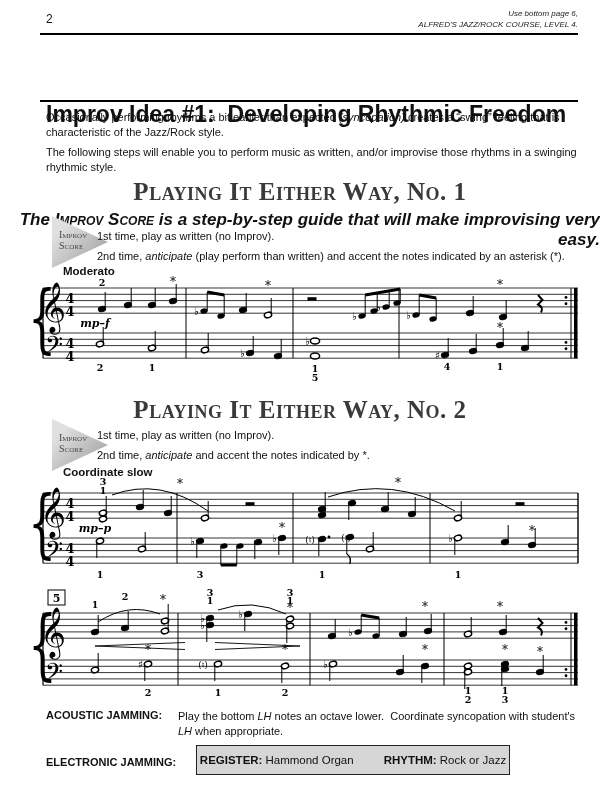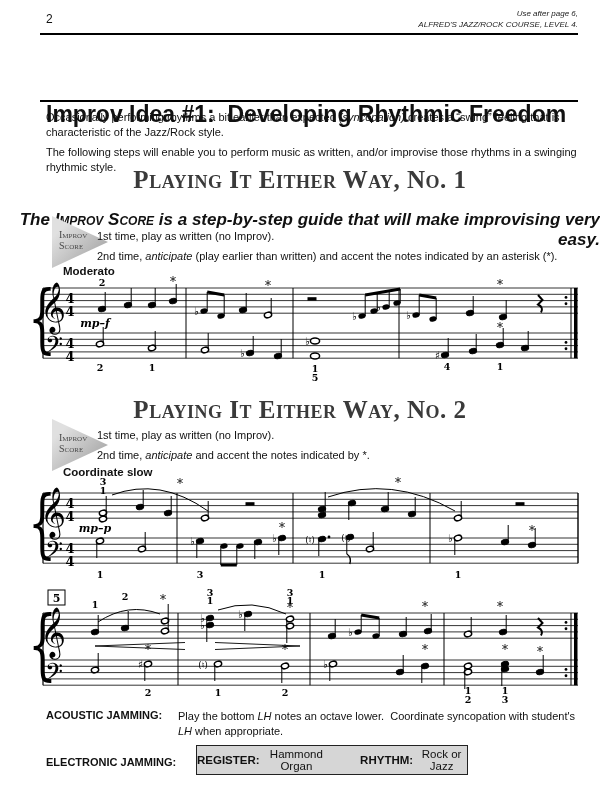--- a/index.html
+++ b/index.html
@@ -16,21 +16,21 @@
   .title .t2{text-align:center;padding-left:70px;}
   .body{position:absolute;left:46px;width:545px;font-size:11px;line-height:15px;margin:0;}
   .p1{top:110px;}
   .p2{top:145px;}
   .it{font-style:italic;}
   .b{font-weight:bold;}
   .sc{font-variant:small-caps;}
   .sec-h{position:absolute;left:0;right:0;margin:0;text-align:center;
          font-family:"Liberation Serif",serif;font-variant:small-caps;font-weight:bold;
          font-size:25px;color:#3a3a3a;letter-spacing:0.5px;}
-  .h1{top:166px;}
+  .h1{top:178px;}
   .h2{top:396px;}
   .tagline{position:absolute;left:0;right:0;top:210px;text-align:right;
            font-style:italic;font-size:17px;font-weight:bold;}
   .badge{position:absolute;width:56px;height:52px;}
   .b1{left:52px;top:216px;}
   .b2{left:52px;top:419px;}
   .tri{position:absolute;left:0;top:0;width:100%;height:100%;
        background:linear-gradient(135deg,#e0e0e0 20%,#9e9e9e 95%);
        clip-path:polygon(0 0,100% 50%,0 100%);}
   .badge-text{position:absolute;left:7px;top:13px;font-family:"Liberation Serif",serif;
@@ -54,34 +54,34 @@
   .acc-sm{font-family:"DejaVu Sans",sans-serif;font-size:8.5px;}
   .fing{font-family:"DejaVu Serif",serif;font-size:9.5px;font-weight:bold;}
   .ast{font-family:"DejaVu Serif",serif;font-size:12px;}
   .dyn{font-family:"DejaVu Serif",serif;font-size:11px;font-weight:bold;font-style:italic;}
   .boxnum{font-family:"DejaVu Serif",serif;font-size:11px;font-weight:bold;}
   .brace{font-family:"DejaVu Serif",serif;}
   .aj-label{position:absolute;left:46px;top:709px;font-size:11px;font-weight:bold;}
   .aj-text{position:absolute;left:178px;top:709px;width:400px;font-size:11px;
            line-height:15px;white-space:pre-wrap;}
   .ej-label{position:absolute;left:46px;top:756px;font-size:11px;font-weight:bold;}
-  .ej-box{position:absolute;left:196px;top:745px;width:272px;height:30px;
+  .ej-box{position:absolute;left:196px;top:745px;width:314px;height:30px;
           background:#d6d6d6;border:1.5px solid #222;box-sizing:border-box;
           display:flex;align-items:center;justify-content:center;font-size:11.5px;}
   .ej-box .val{margin-left:3px;text-align:center;}
   .ej-box .rl{margin-left:30px;}
 </style>
 </head>
 <body>
 
 <div class="page">
 
   <span class="pagenum">2</span>
   <div class="use-after">
-    <div>Use after page 6,</div>
+    <div>Use bottom page 6,</div>
     <div>ALFRED'S JAZZ/ROCK COURSE, LEVEL 4.</div>
   </div>
 
   <div class="rule rule1"></div>
   <div class="title">
     <div class="t1">Improv Idea #1:  Developing Rhythmic Freedom</div>
   </div>
   <div class="rule rule2"></div>
 
   <p class="body p2">The following steps will enable you to perform music as written, and/or improvise those rhythms in a swinging rhythmic style.</p>
@@ -92,21 +92,21 @@
 
   <div class="badge b1">
     <div class="tri"></div>
     <div class="badge-text">
       <div>Improv</div>
       <div>Score</div>
     </div>
   </div>
   <div class="inst i1">
     <div>1st time, play as written (no Improv).</div>
-    <div><span>2nd time, </span><span class="it">anticipate</span><span> (play earlier than written) and accent the notes indicated by an asterisk (*).</span></div>
+    <div><span>2nd time, </span><span class="it">anticipate</span><span> (play perform than written) and accent the notes indicated by an asterisk (*).</span></div>
   </div>
   <div class="tempo tp1">Moderato</div>
   <div class="system s1">
       <svg width="600" height="104" viewBox="0 0 600 104">
         <line x1="43" y1="8" x2="578" y2="8" stroke="#000" stroke-width="0.8"></line>
         <line x1="43" y1="14.3" x2="578" y2="14.3" stroke="#000" stroke-width="0.8"></line>
         <line x1="43" y1="20.6" x2="578" y2="20.6" stroke="#000" stroke-width="0.8"></line>
         <line x1="43" y1="26.9" x2="578" y2="26.9" stroke="#000" stroke-width="0.8"></line>
         <line x1="43" y1="33.2" x2="578" y2="33.2" stroke="#000" stroke-width="0.8"></line>
         <line x1="43" y1="53" x2="578" y2="53" stroke="#000" stroke-width="0.8"></line>

